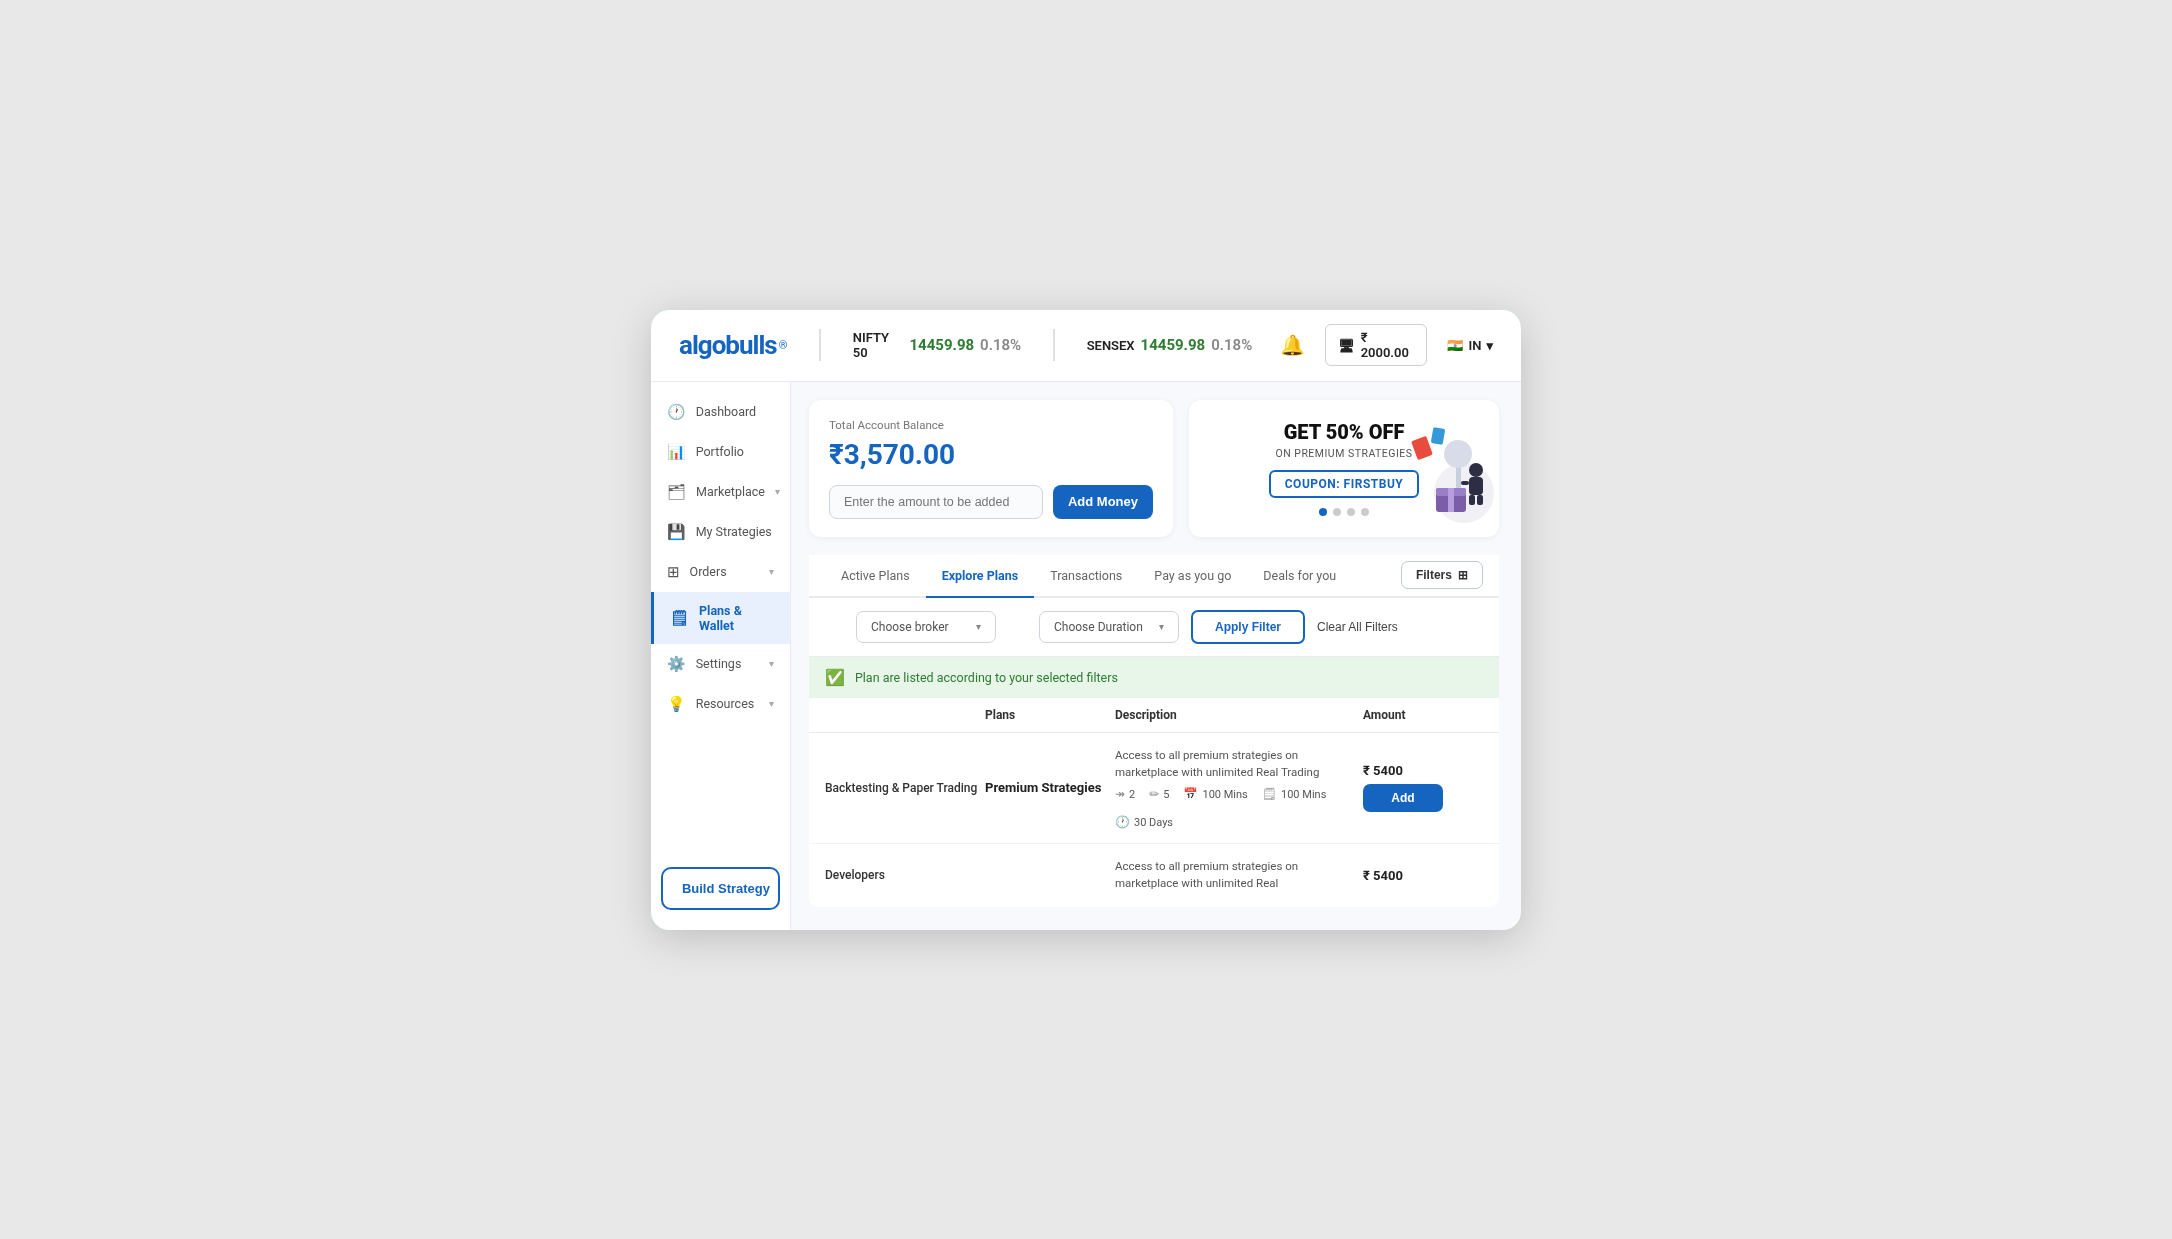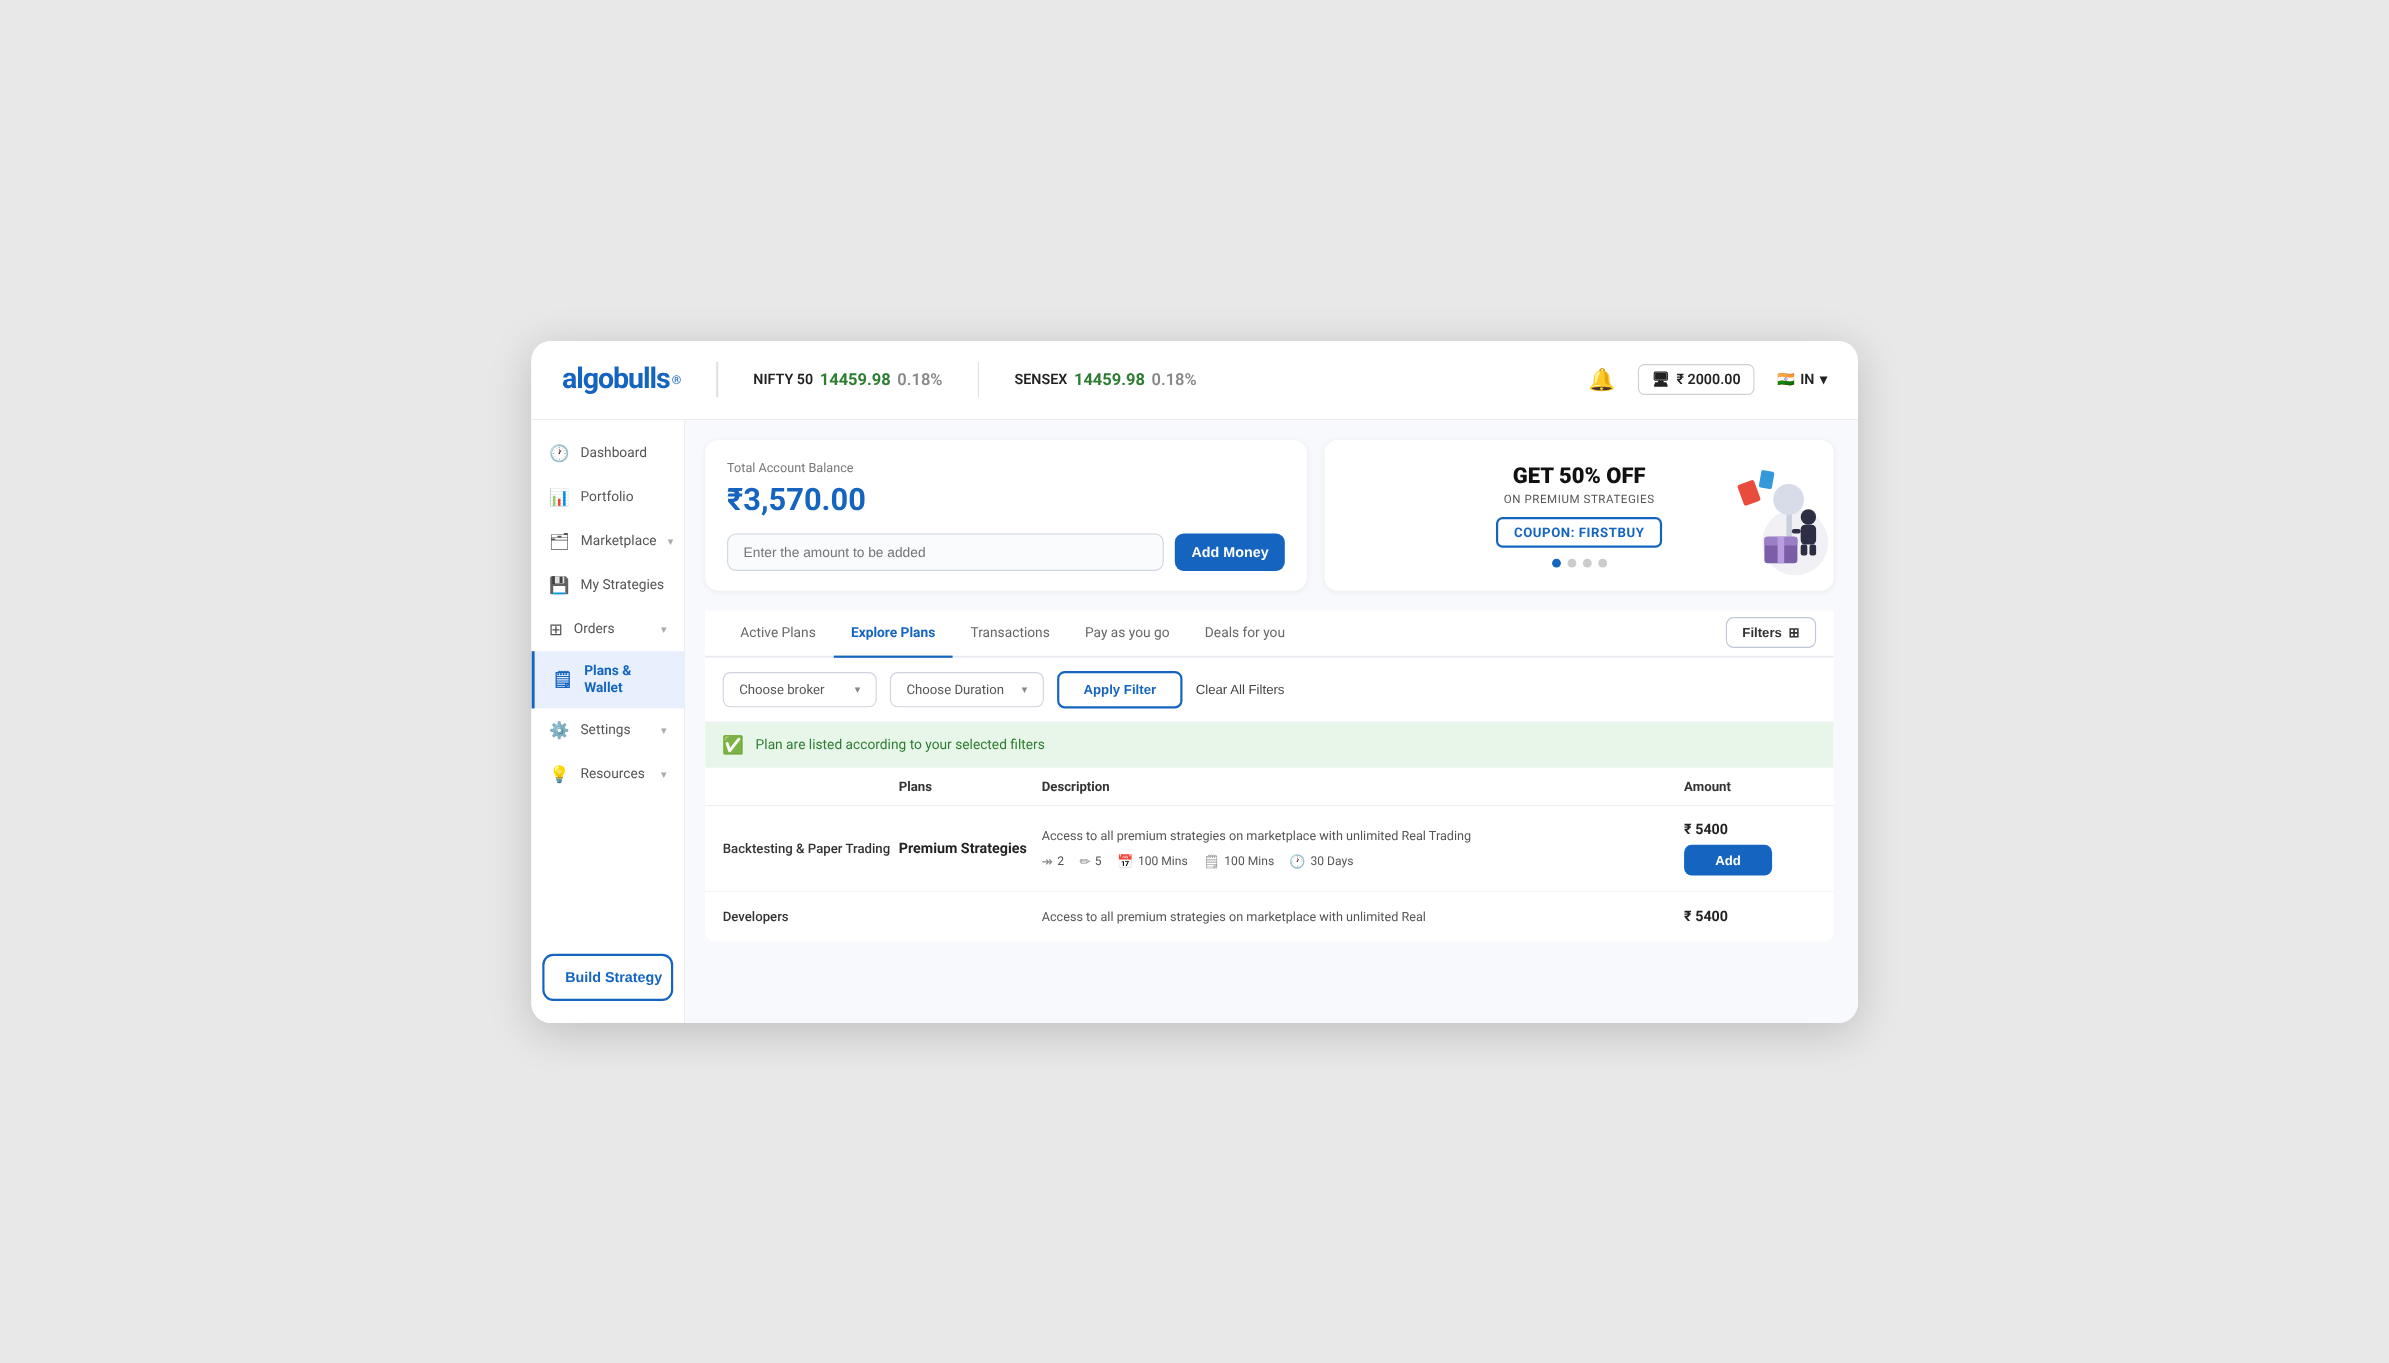--- a/index.html
+++ b/index.html
@@ -5,23 +5,23 @@
     * { box-sizing: border-box; margin: 0; padding: 0; }
     body {
       font-family: -apple-system, BlinkMacSystemFont, 'Segoe UI', Roboto, sans-serif;
       background: #e8e8e8;
       display: flex;
       justify-content: center;
       align-items: center;
       min-height: 100vh;
     }
     .app-window {
-      width: 1206px;
+      width: 870px;
       height: 620px;
-      background: #ffffff;
+      background: #86efac;
       border-radius: 18px;
       overflow: hidden;
       box-shadow: 0 8px 40px rgba(0,0,0,0.18);
       display: flex;
       flex-direction: column;
     }
     
     .header {
       display: flex;
       align-items: center;
@@ -265,20 +265,21 @@
       align-items: center;
       gap: 8px;
       border: 1.5px solid #d0d4e0;
       border-radius: 7px;
       padding: 8px 14px;
       font-size: 12px;
       color: #555;
       cursor: pointer;
       background: #fff;
       min-width: 140px;
+      margin-left: 31px;
     }
     .filter-select .chevron { margin-left: auto; font-size: 10px; color: #888; }
     .apply-filter-btn {
       padding: 8px 22px;
       background: #fff;
       border: 2px solid #1565c0;
       border-radius: 7px;
       color: #1565c0;
       font-size: 12px;
       font-weight: 700;

